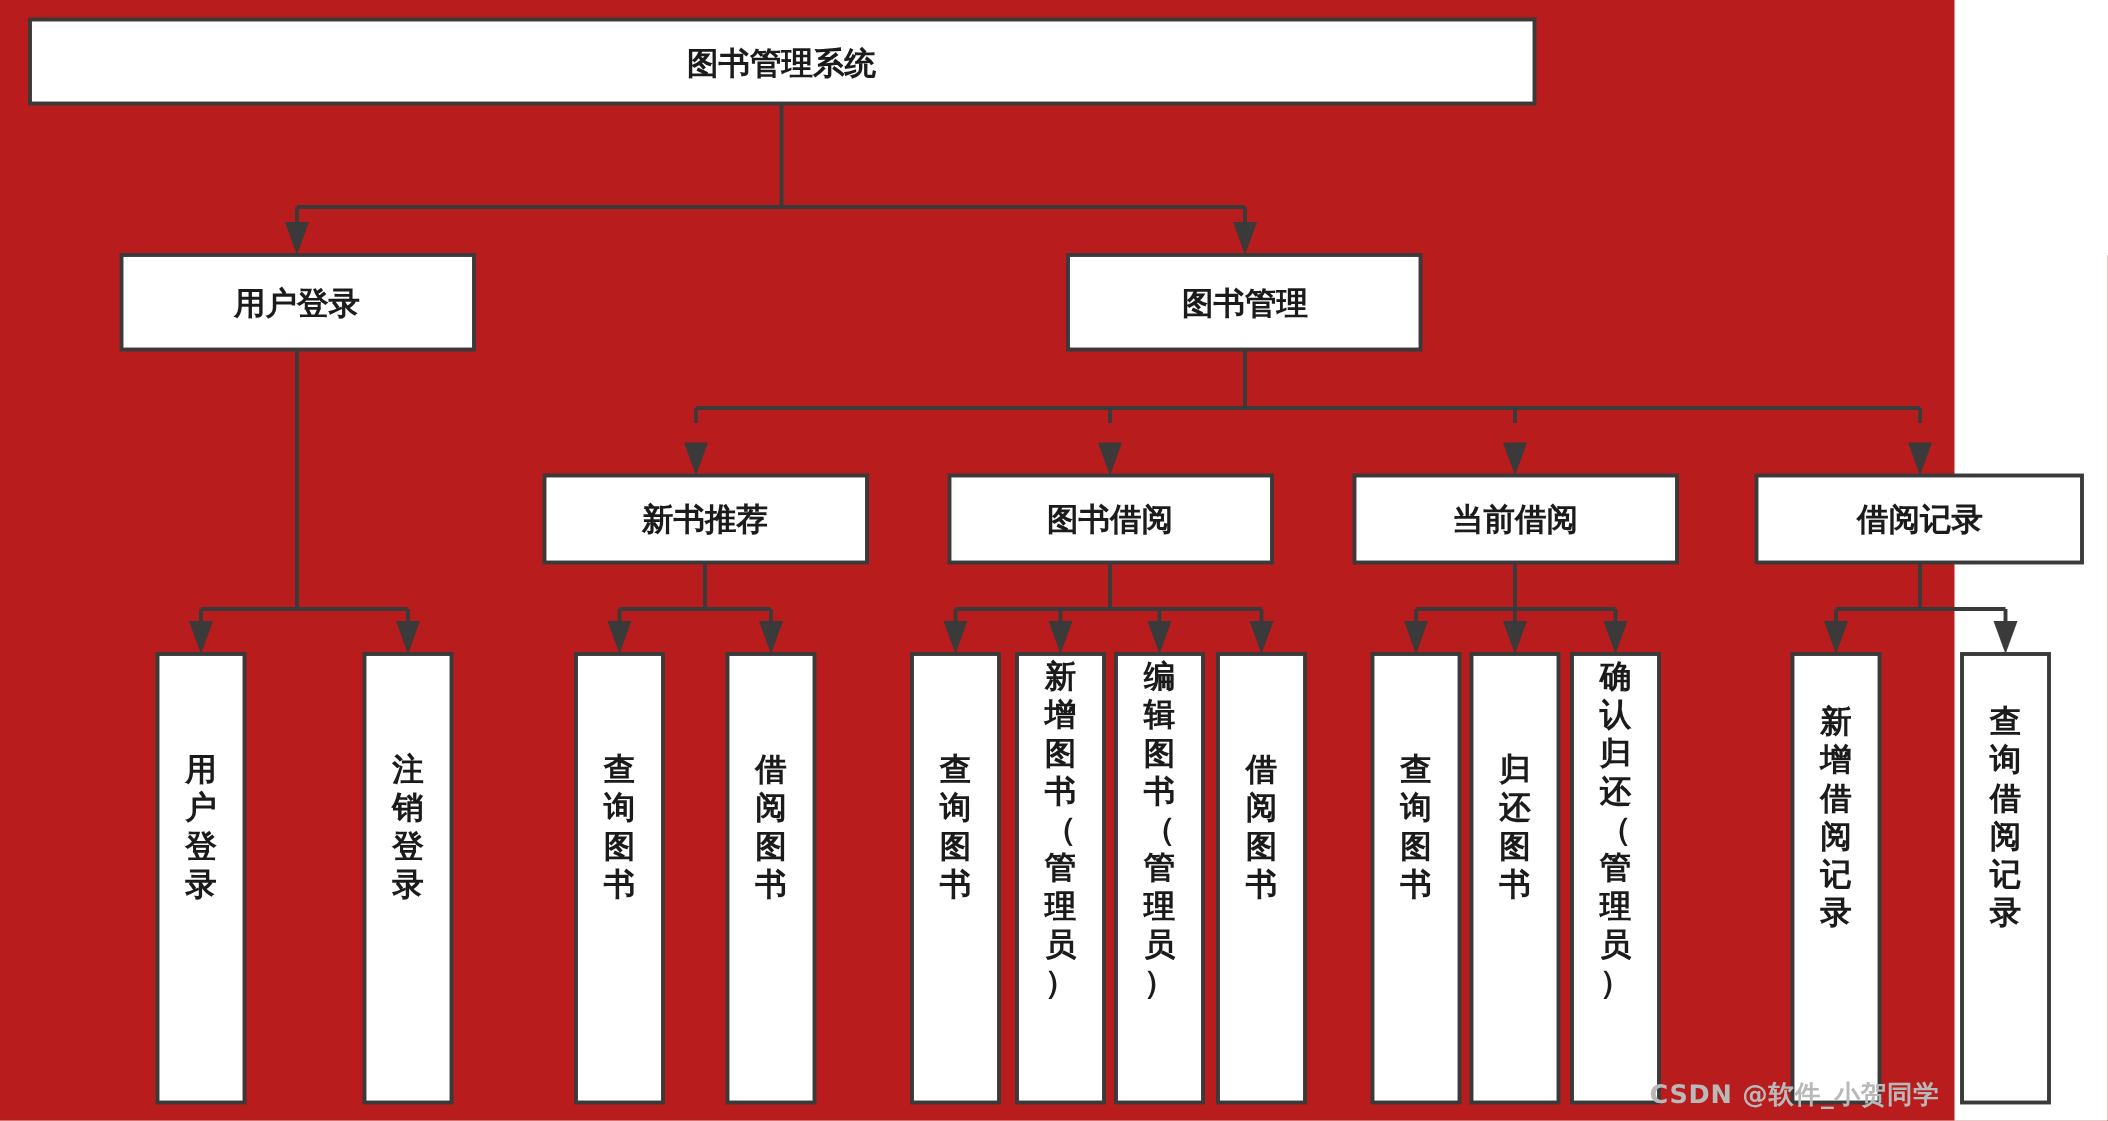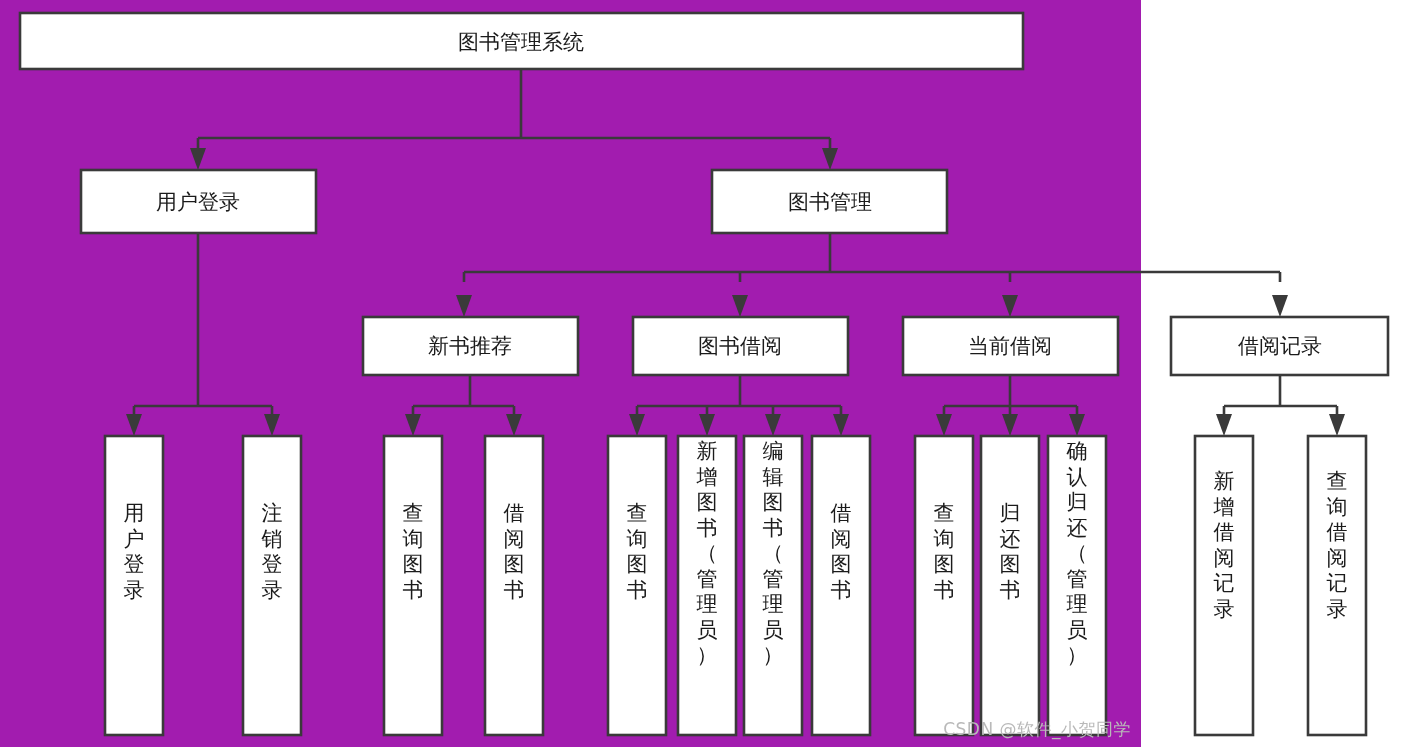--- a/index.html
+++ b/index.html
@@ -8,23 +8,24 @@
     background: #ffffff;
   }
   body {
     width: 1405px;
     height: 747px;
     overflow: hidden;
     font-family: "DejaVu Sans", "Liberation Sans", sans-serif;
   }
   #diagram-root {
     position: relative;
-    width: 1141px;
+    width: 1303px;
     height: 747px;
-    background: #a21caf;
+    background: #b91c1c;
+    font-weight: bold;
   }
   svg.diagram {
     display: block;
     width: 1405px;
     height: 747px;
   }
   .node-box {
     fill: #ffffff;
     stroke: #3a3a3a;
     stroke-width: 2.6;

